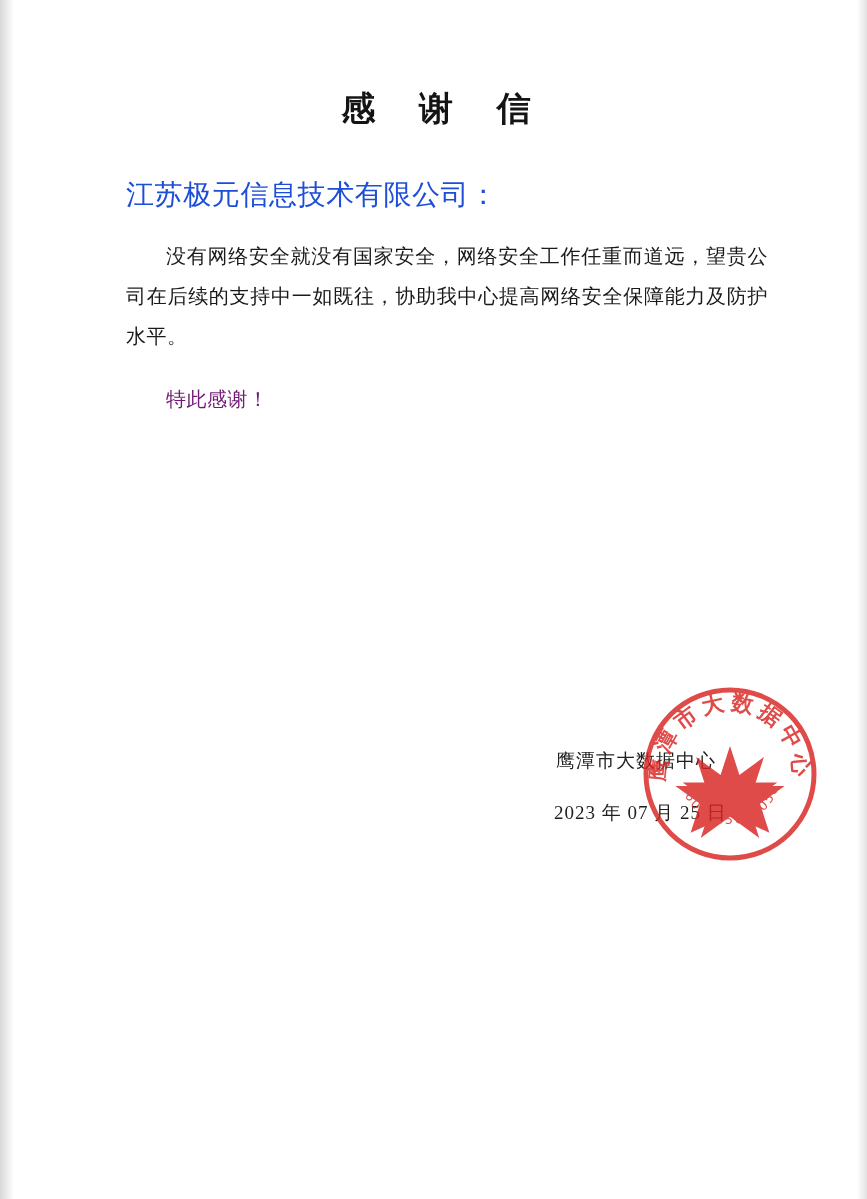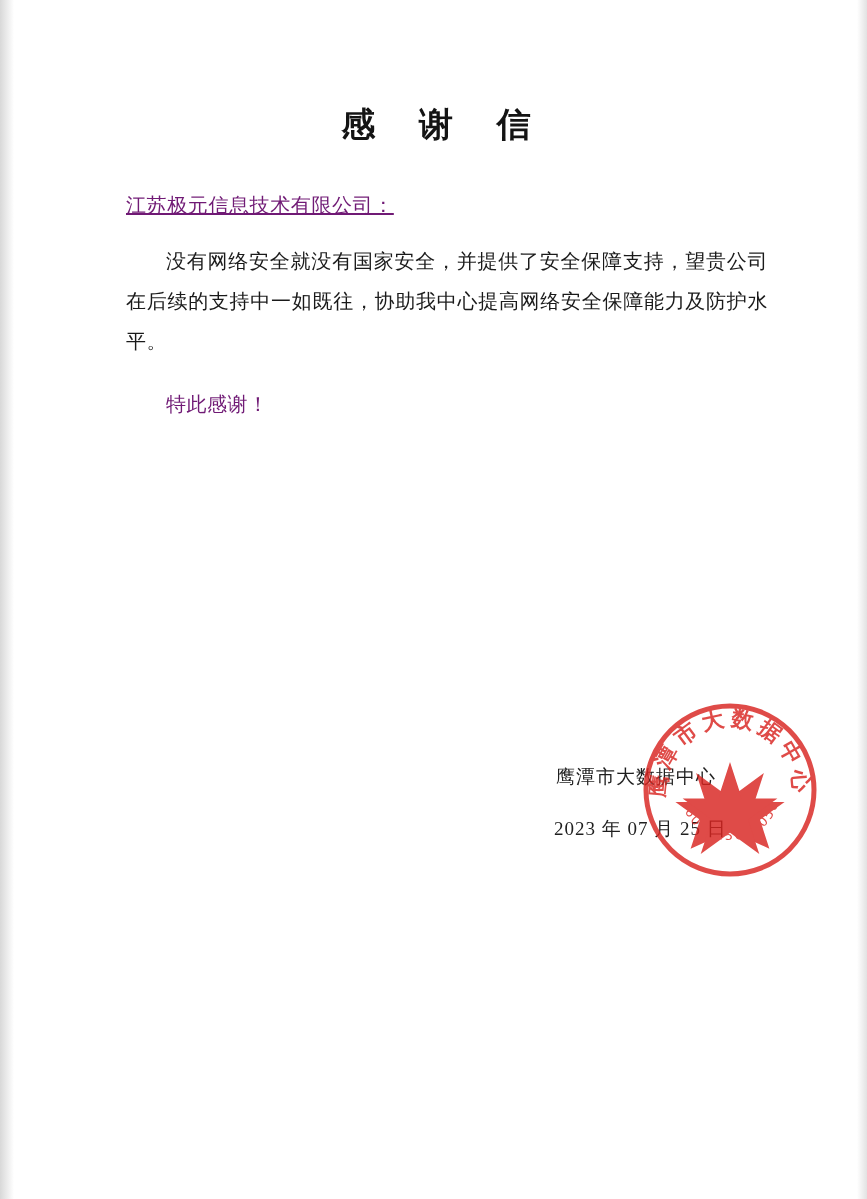--- a/index.html
+++ b/index.html
@@ -32,41 +32,40 @@
     content: "";
     position: absolute;
     right: 0; top: 0; bottom: 0;
     width: 10px;
     background: linear-gradient(to left, #e2e2e2, #ffffff);
     pointer-events: none;
   }
   .sheet {
     position: absolute;
     left: 86px;
-    top: 16px;
+    top: 0;
     width: 700px;
     height: 867px;
   }
   .doc-title {
     text-align: center;
     font-family: "DejaVu Serif", "Liberation Serif", serif;
     font-weight: bold;
     font-size: 34px;
     letter-spacing: 16px;
     color: #141414;
     margin-top: 86px;
     padding-left: 16px;
   }
   .salutation {
     margin-top: 44px;
     margin-left: 40px;
-    font-size: 20px;
-    color: #701a75;
+    font-size: 28px;
+    color: #1d4ed8;
     letter-spacing: 0.6px;
-    text-decoration: underline;
   }
   .body-para {
     margin-top: 22px;
     margin-left: 40px;
     margin-right: 18px;
     font-size: 20px;
     line-height: 40px;
     color: #1a1a1a;
     text-align: justify;
     text-indent: 2em;
@@ -123,21 +122,21 @@
 <body>
 
 <div class="page">
   <div class="sheet">
 
     <div class="doc-title">感 谢 信</div>
 
     <div class="salutation">江苏极元信息技术有限公司：</div>
 
 
-    <div class="body-para">没有网络安全就没有国家安全，并提供了安全保障支持，望贵公司在后续的支持中一如既往，协助我中心提高网络安全保障能力及防护水平。</div>
+    <div class="body-para">没有网络安全就没有国家安全，网络安全工作任重而道远，望贵公司在后续的支持中一如既往，协助我中心提高网络安全保障能力及防护水平。</div>
 
     <div class="closing">特此感谢！</div>
 
     <div class="sign-block">
       <div class="org-name">鹰潭市大数据中心</div>
       <div class="sign-date">2023 年 07 月 25 日</div>
 
       <div class="stamp">
         <svg width="180" height="180" viewBox="0 0 180 180" xmlns="http://www.w3.org/2000/svg">
           <defs>

